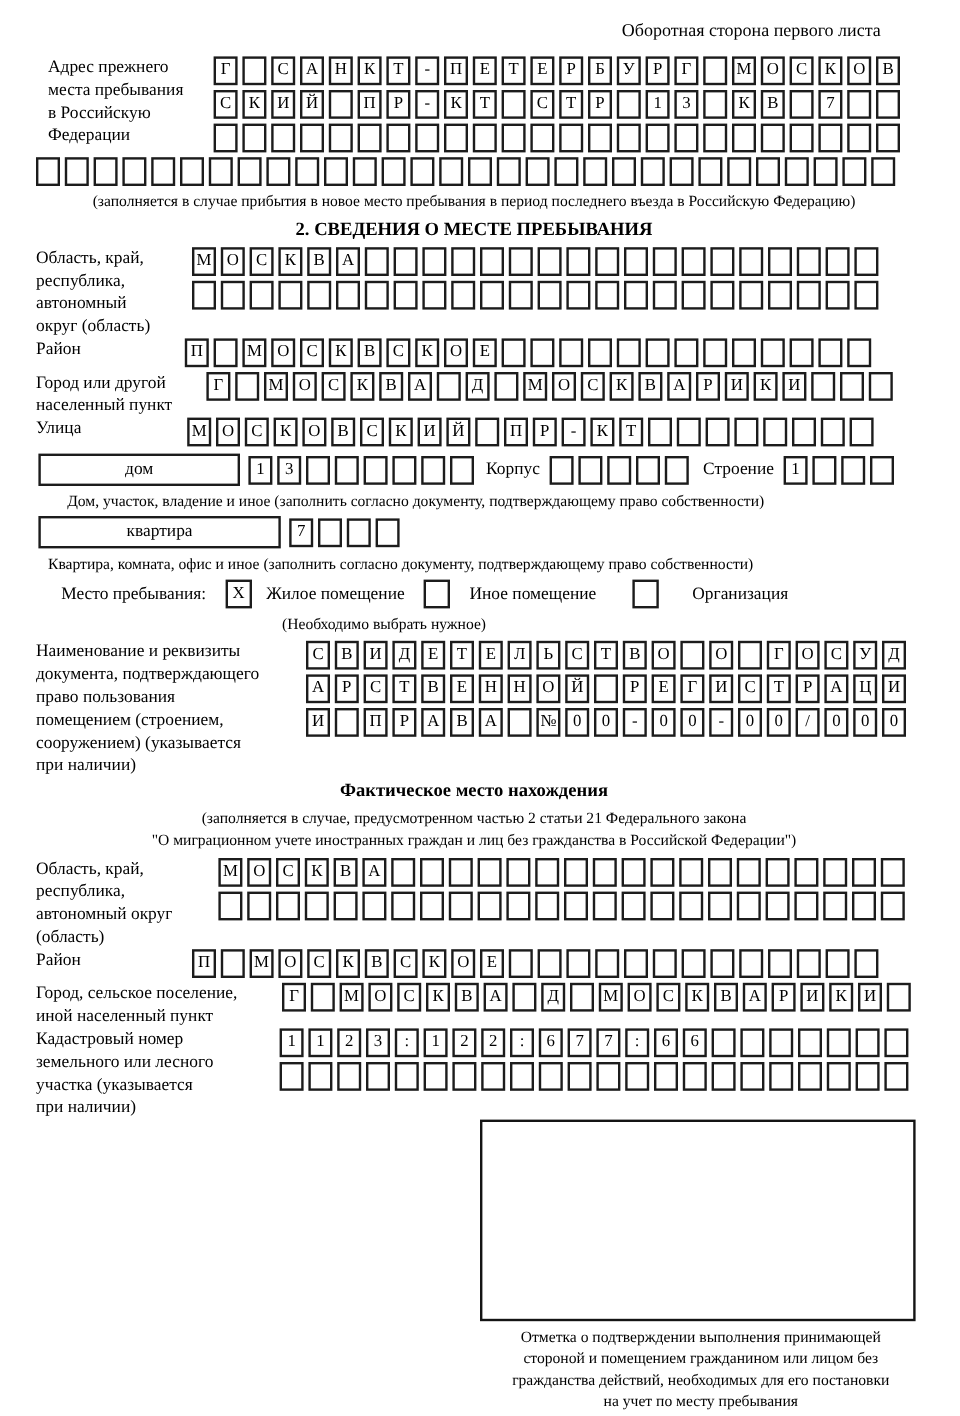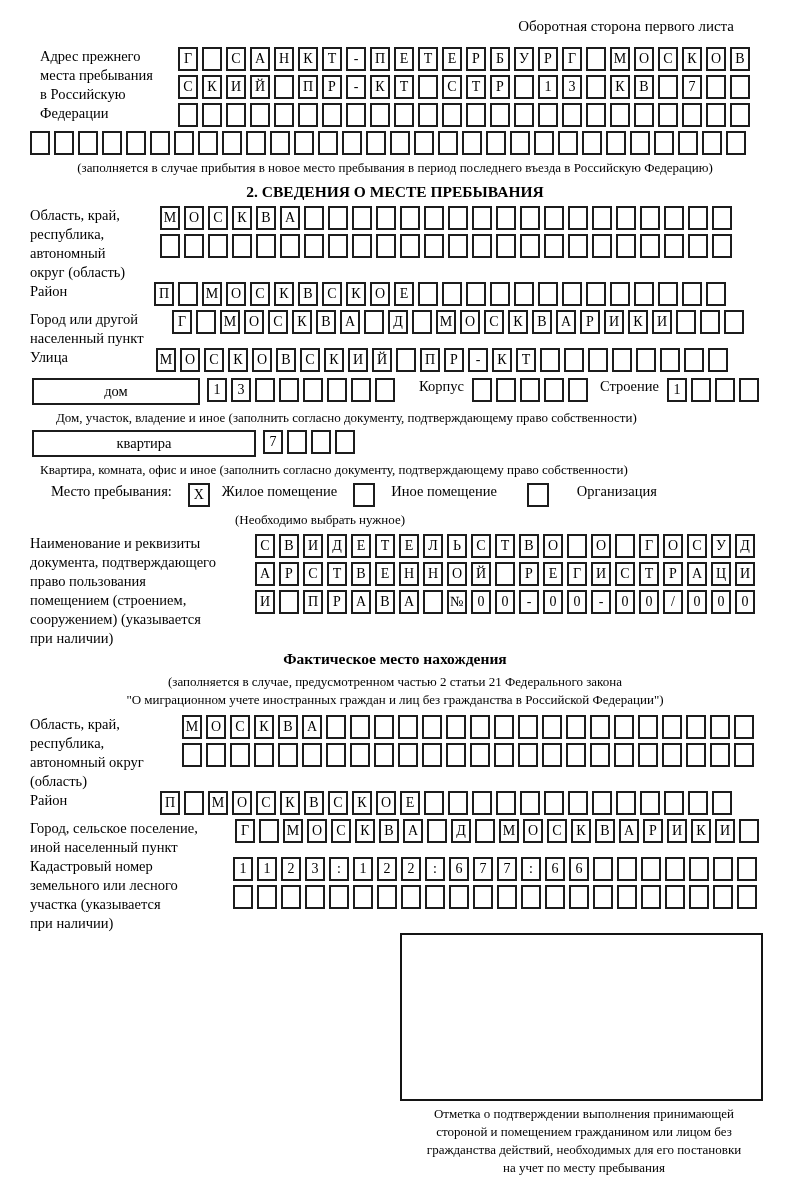--- a/index.html
+++ b/index.html
@@ -15,21 +15,21 @@
   .cell{width:20px;height:24px;border:2px solid #1c1c1c;box-sizing:border-box;flex:none;
         display:flex;align-items:center;justify-content:center;font-size:14px;}
   .caption{font-size:13px;line-height:18px;}
   .center{text-align:center;}
   .sec-title{font-weight:bold;text-align:center;font-size:15.5px;margin:6px 0 5px 0;}
   .widebox{border:2px solid #1c1c1c;height:27px;box-sizing:border-box;flex:none;
            display:flex;align-items:center;justify-content:center;font-size:14.5px;}
   .inline-lbl{font-size:14.5px;white-space:nowrap;flex:none;}
   .checkbox{width:22px;height:24px;border:2px solid #1c1c1c;box-sizing:border-box;flex:none;
             display:flex;align-items:center;justify-content:center;font-size:14px;}
-  .house-row,.apt-row,.stay-row{display:flex;align-items:flex-start;gap:4px;margin:2px 0 4px 2px;}
+  .house-row,.apt-row,.stay-row{display:flex;align-items:center;gap:4px;margin:2px 0 4px 2px;}
   .stamp-box{border:2px solid #141414;width:363px;height:168px;margin-left:370px;box-sizing:border-box;}
   .stamp-caption{margin:4px 0 0 372px;width:364px;text-align:center;font-size:13px;line-height:18px;}
   .mt2{margin-top:2px;} .mb6{margin-bottom:6px;}
 </style>
 </head>
 <body>
 
 <div class="page">
 
   <div class="header-note">Оборотная сторона первого листа</div>
@@ -319,40 +319,40 @@
     <div class="cells-row" style="margin:0 0 0 3px;">
         <div class="cell">1</div>
         <div class="cell">3</div>
         <div class="cell"></div>
         <div class="cell"></div>
         <div class="cell"></div>
         <div class="cell"></div>
         <div class="cell"></div>
         <div class="cell"></div>
       </div>
-    <div class="inline-lbl" style="margin-left:20px;">Корпус</div>
+    <div class="inline-lbl" style="margin-left:6px;">Корпус</div>
     <div class="cells-row" style="margin:0 0 0 4px;">
         <div class="cell"></div>
         <div class="cell"></div>
         <div class="cell"></div>
         <div class="cell"></div>
         <div class="cell"></div>
       </div>
     <div class="inline-lbl" style="margin-left:8px;">Строение</div>
     <div class="cells-row" style="margin:0 0 0 4px;">
         <div class="cell">1</div>
         <div class="cell"></div>
         <div class="cell"></div>
         <div class="cell"></div>
       </div>
   </div>
   <div class="caption" style="margin:0 0 3px 26px;">Дом, участок, владение и иное (заполнить согласно документу, подтверждающему право собственности)</div>
 
   <div class="apt-row">
-    <div class="widebox" style="width:224px;">квартира</div>
+    <div class="widebox" style="width:202px;">квартира</div>
     <div class="cells-row" style="margin:0 0 0 3px;">
         <div class="cell">7</div>
         <div class="cell"></div>
         <div class="cell"></div>
         <div class="cell"></div>
       </div>
   </div>
   <div class="caption" style="margin:0 0 4px 10px;">Квартира, комната, офис и иное (заполнить согласно документу, подтверждающему право собственности)</div>
 
   <div class="stay-row" style="margin-left:21px;">

